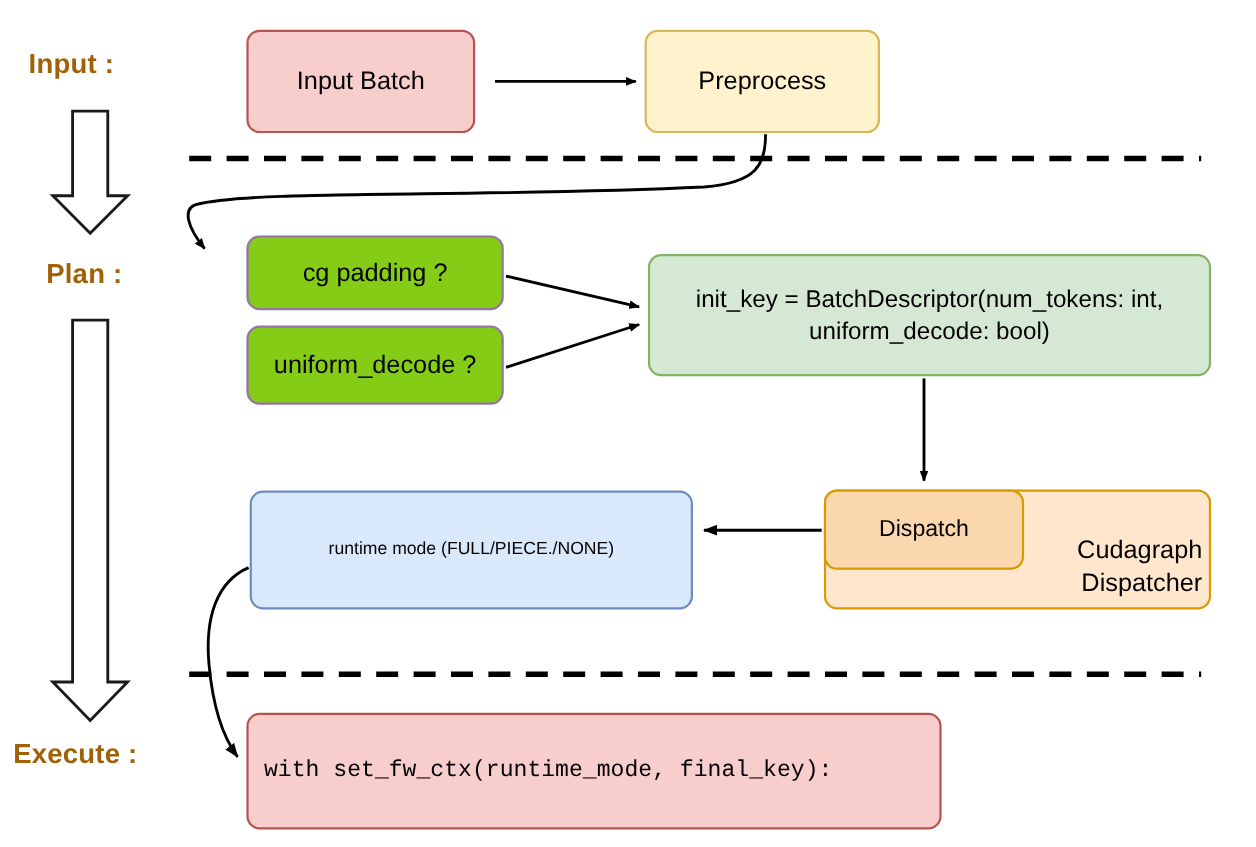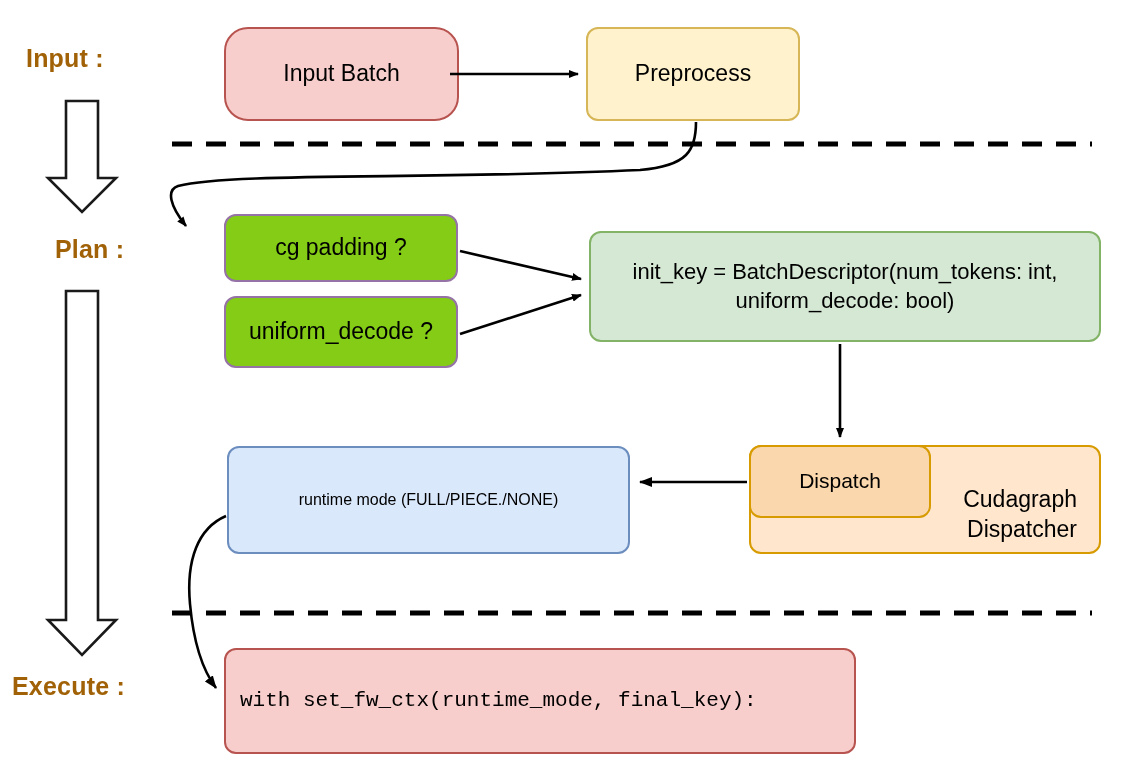--- a/index.html
+++ b/index.html
@@ -94,45 +94,45 @@
   .txt-21 { font-size: 21px; }
   .txt-22 { font-size: 22px; }
   .txt-23 { font-size: 23px; }
 </style>
 </head>
 <body>
 
 <div id="canvas">
 
   <div class="stage-label" style="left:26px; top:44px;">Input :</div>
-  <div class="stage-label" style="left:42px; top:235px;margin-left:13px;">Plan :</div>
+  <div class="stage-label" style="left:42px; top:235px;">Plan :</div>
   <div class="stage-label" style="left:12px; top:672px;">Execute :</div>
 
-  <div class="node node-pink txt-23" style="left:224px; top:27px; width:235px; height:94px;border-radius:24px;">
+  <div class="node node-pink txt-23" style="left:224px; top:27px; width:208px; height:94px;">
     <span>Input Batch</span>
   </div>
 
   <div class="node node-yellow txt-23" style="left:586px; top:27px; width:214px; height:94px;">
     <span>Preprocess</span>
   </div>
 
   <div class="node node-purple txt-23" style="left:224px; top:214px; width:234px; height:68px;">
     <span>cg padding ?</span>
   </div>
 
   <div class="node node-purple txt-23" style="left:224px; top:296px; width:234px; height:72px;">
     <span>uniform_decode ?</span>
   </div>
 
   <div class="node node-green txt-22" style="left:589px; top:231px; width:512px; height:111px; flex-direction:column;">
     <span>init_key = BatchDescriptor(num_tokens: int,</span>
     <span>uniform_decode: bool)</span>
   </div>
 
-  <div class="node node-orange-outer txt-23" style="left:749px; top:445px; width:352px; height:109px; justify-content:flex-end; flex-direction:column; align-items:flex-end; padding-right:22px; padding-bottom:8px;">
+  <div class="node node-orange-outer txt-23" style="left:749px; top:445px; width:352px; height:109px; justify-content:flex-end; flex-direction:column; align-items:flex-end; padding-right:6px; padding-bottom:8px;">
     <span>Cudagraph</span>
     <span>Dispatcher</span>
   </div>
 
   <div class="node node-orange-inner txt-21" style="left:749px; top:445px; width:182px; height:73px;">
     <span>Dispatch</span>
   </div>
 
   <div class="node node-blue txt-20" style="left:227px; top:446px; width:403px; height:108px; flex-direction:column;">
     <span>runtime mode (FULL/PIECE./NONE)</span>

